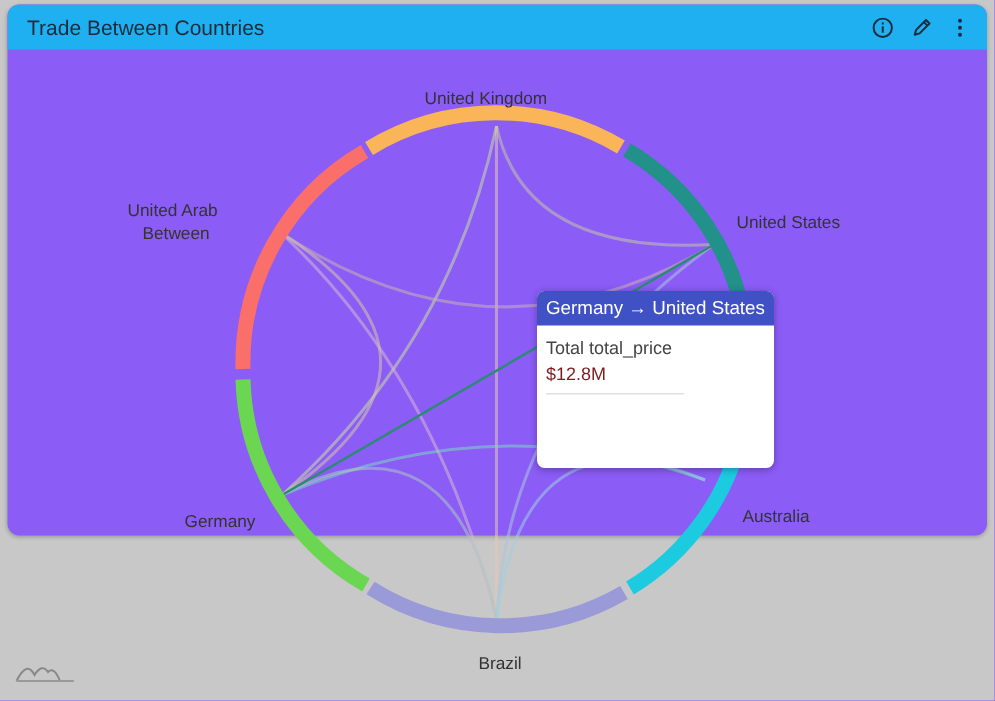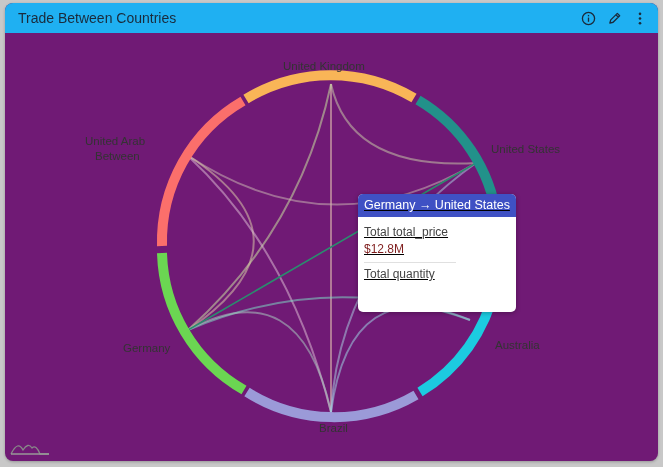--- a/index.html
+++ b/index.html
@@ -1,24 +1,24 @@
 <!DOCTYPE html>
 <html><head>
 <meta charset="utf-8">
 <style>
   html, body { margin:0; padding:0; }
   body { width:663px; height:467px; background:#c8c8c8; font-family:"Liberation Sans", sans-serif; position:relative; overflow:hidden; }
-  .card { position:absolute; left:5px; top:3px; width:653px; height:458px; background:#701a75; border-radius:8px; overflow:hidden; box-shadow:0 1px 3px rgba(0,0,0,0.25); }
+  .card { position:absolute; left:5px; top:3px; width:653px; height:354px; background:#8b5cf6; border-radius:8px; overflow:hidden; box-shadow:0 1px 3px rgba(0,0,0,0.25); }
   .header { height:30px; background:#1fb0f2; display:flex; align-items:center; padding:0 10px 0 13px; }
   .title { font-size:14px; color:#1a2b3c; flex:1; }
   .hicons { display:flex; gap:10px; align-items:center; }
   .hicon { width:16px; height:16px; display:flex; align-items:center; justify-content:center; color:#1a2b3c; cursor:pointer; }
   svg.chart { position:absolute; left:0; top:0; }
   .lbl { position:absolute; font-size:11.5px; color:#333; text-align:center; white-space:nowrap; line-height:14px; }
-  .tooltip { position:absolute; left:358px; top:194px; width:158px; height:118px; background:#fff; border-radius:5px; box-shadow:0 1px 5px rgba(0,0,0,0.3); overflow:hidden;text-decoration:underline; }
+  .tooltip { position:absolute; left:358px; top:194px; width:158px; height:118px; background:#fff; border-radius:5px; box-shadow:0 1px 5px rgba(0,0,0,0.3); overflow:hidden; }
   .tt-head { background:#3f51c4; color:#fff; font-size:12.5px; padding:5px 6px; height:13px; line-height:13px; }
   .tt-body { padding:5px 6px; }
   .tt-lab { font-size:12px; color:#444; margin-top:3px; }
   .tt-val { font-size:12px; margin-top:3px; }
   .tt-sep { height:1px; background:#e0e0e0; width:92px; margin:6px 0 4px; }
   .logo { position:absolute; left:10px; top:438px; }
 </style>
 </head>
 <body>
 
@@ -74,29 +74,28 @@
     <path d="M162 246 A163 163 0 0 1 243 101" stroke="#fb6f6b"></path>
   </g>
 </svg>
 
 <div class="lbl" style="left:283px;top:59px;text-align:right;">United Kingdom</div>
 <div class="lbl" style="left:491px;top:142px;">United States</div>
 <div class="lbl" style="left:85px;top:134px;">United Arab</div>
 <div class="lbl" style="left:95px;top:149px;">Between</div>
 <div class="lbl" style="left:123px;top:341px;">Germany</div>
 <div class="lbl" style="left:495px;top:338px;">Australia</div>
-<div class="lbl" style="left:319px;top:421px;">Brazil</div>
+<div class="lbl" style="left:319px;top:436px;">Brazil</div>
 
 <div class="tooltip">
   <div class="tt-head">Germany → United States</div>
   <div class="tt-body">
     <div class="tt-lab">Total total_price</div>
     <div class="tt-val" style="color:#7f1d1d">$12.8M</div>
     <div class="tt-sep"></div>
-    <div class="tt-lab">Total quantity</div>
   </div>
 </div>
 
 <div class="logo">
   <svg width="40" height="18" viewBox="0 0 40 18">
       <path d="M1 16 Q8 2 13 12 Q18 4 22 10 Q26 6 30 16 L39 16" fill="none" stroke="#888" stroke-width="1.3"></path>
       <path d="M1 16 L39 16" stroke="#999" stroke-width="1.3"></path>
     </svg>
 </div>
 

